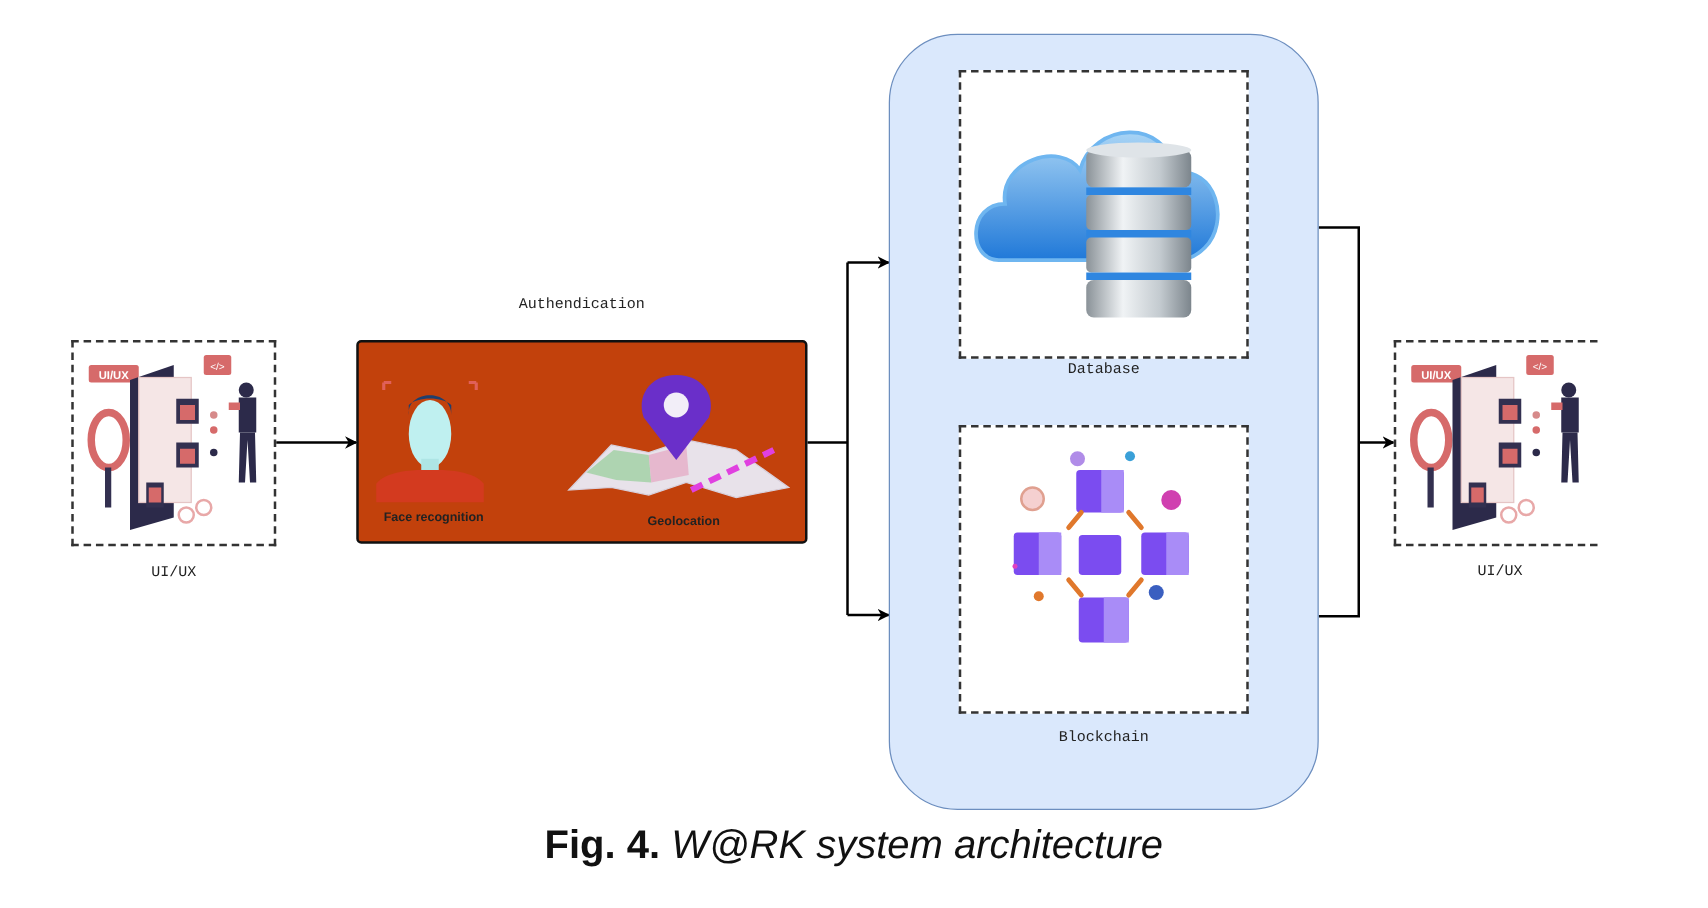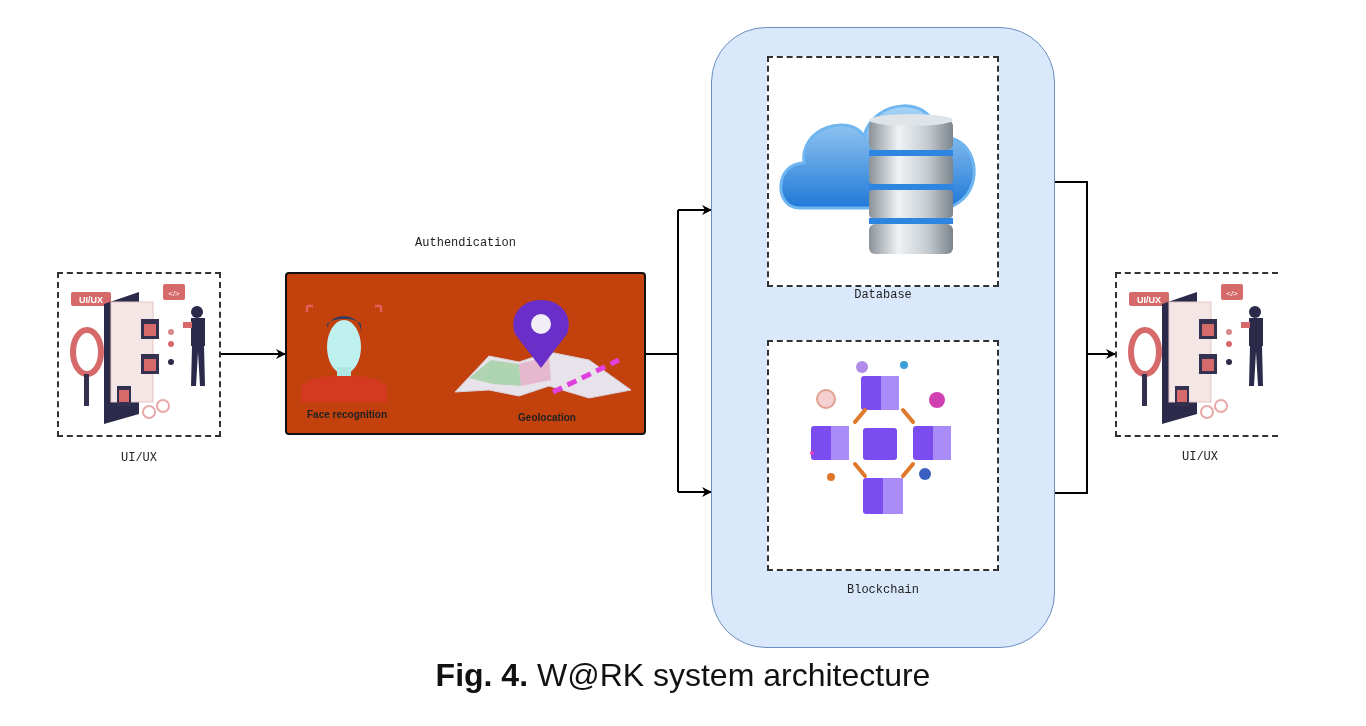--- a/index.html
+++ b/index.html
@@ -169,13 +169,13 @@
     <circle cx="138" cy="38" r="6" fill="#2c2a4a"></circle>
     <rect x="132" y="44" width="14" height="28" fill="#2c2a4a"></rect>
     <rect x="124" y="48" width="9" height="6" fill="#d66a6a"></rect>
     <path d="M133 72 L132 112 L137 112 L139 78 L141 112 L146 112 L145 72 Z" fill="#2c2a4a"></path>
     <circle cx="90" cy="138" r="6" fill="none" stroke="#e8a8a8" stroke-width="2"></circle>
     <circle cx="104" cy="132" r="6" fill="none" stroke="#e8a8a8" stroke-width="2"></circle>
   </svg>
 </div>
 <div class="label" style="left:1115px;width:170px;top:450px;">UI/UX</div>
 
-<div id="caption"><b>Fig. 4.</b><span style="white-space: pre;"> W@RK system architecture</span></div>
+<div id="caption"><b>Fig. 4.</b><span style="white-space: pre; font-style: italic;"> W@RK system architecture</span></div>
 
 </body></html>

